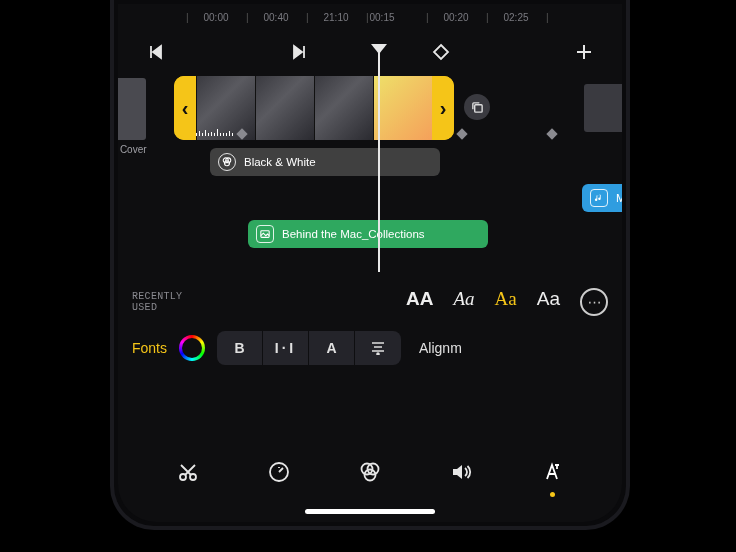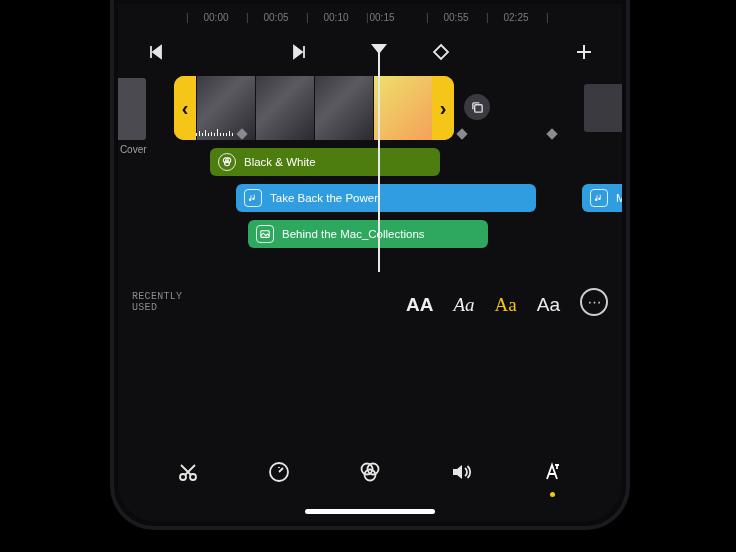--- a/index.html
+++ b/index.html
@@ -31,29 +31,29 @@
 .sel-clip .wave { position: absolute; bottom: 4px; left: 22px; right: 22px; height: 10px; display: flex; align-items: end; gap: 2px; }
 .sel-clip .wave span { width: 1px; background: #fff; height: 3px; }
 .clip-right { position: absolute; right: -12px; top: 10px; width: 50px; height: 48px; background: #3a3a40; border-radius: 3px; }
 .copy-btn { position: absolute; left: 346px; top: 20px; width: 26px; height: 26px; border-radius: 13px; background: rgba(70,70,76,.8); display: flex; align-items: center; justify-content: center; color: #ddd; }
 .key-dot { position: absolute; top: 56px; width: 8px; height: 8px; background: #8a8a90; transform: rotate(45deg); }
 
 .track { position: relative; height: 30px; margin: 6px 0; }
 .trk-clip { position: absolute; height: 28px; border-radius: 6px; display: flex; align-items: center; padding: 0 8px; gap: 8px; color: #fff; font-size: 11.5px; font-weight: 500; }
 .trk-clip .tico { width: 18px; height: 18px; border: 1.5px solid rgba(255,255,255,.85); border-radius: 50%; display: flex; align-items: center; justify-content: center; }
 .tico svg { width: 10px; height: 10px; }
-.fx { background: #4d7c0f; }
+.fx { background: #404040; }
 .aud { background: #2f9de0; }
 .ovl { background: #2fa85f; }
 
 
 .panel { padding: 8px 14px 0 14px; }
 .font-row { display: flex; align-items: center; gap: 14px; height: 40px; }
 .recent { color: #8a8a90; font-size: 10px; line-height: 11px; letter-spacing: .3px; font-family: Liberation Mono, monospace; }
-.font-samples { display: flex; align-items: flex-end; gap: 20px; margin-left: auto; }
+.font-samples { display: flex; align-items: flex-start; gap: 20px; margin-left: auto; }
 .fs { font-size: 19px; color: #eee; }
 .fs.bold { font-weight: 700; }
 .fs.serif { font-family: 'Brush Script MT', cursive; font-style: italic; }
 .fs.active { color: #f5c518; font-family: Georgia, serif; }
 .fs.thin { font-weight: 300; }
 .more-btn { width: 28px; height: 28px; border: 2px solid #ccc; border-radius: 50%; display: flex; align-items: center; justify-content: center; color: #ccc; font-size: 14px; letter-spacing: -1px; }
 
 .ctrl-row { display: flex; align-items: center; gap: 12px; height: 44px; margin-top: 4px; }
 .fonts-lbl { color: #f5c518; font-size: 14px; font-weight: 500; }
 .color-ring { width: 26px; height: 26px; border-radius: 50%; background: conic-gradient(red, yellow, lime, cyan, blue, magenta, red); padding: 3px; }
@@ -73,24 +73,24 @@
 svg { display: block; }
 </style>
 </head>
 <body>
 
 <div class="phone">
   <div class="screen">
 
     <div class="ruler">
       <span class="ruler-label" style="left:98px">00:00</span>
-      <span class="ruler-label" style="left:158px">00:05</span>
-      <span class="ruler-label" style="left:218px">00:10</span>
+      <span class="ruler-label" style="left:158px">00:40</span>
+      <span class="ruler-label" style="left:218px">21:10</span>
       <span class="ruler-label" style="left:264px">00:15</span>
-      <span class="ruler-label" style="left:338px">00:55</span>
+      <span class="ruler-label" style="left:338px">00:20</span>
       <span class="ruler-label" style="left:398px">02:25</span>
       <span style="position:absolute;left:68px;color:#555">|</span>
       <span style="position:absolute;left:128px;color:#555">|</span>
       <span style="position:absolute;left:188px;color:#555">|</span>
       <span style="position:absolute;left:248px;color:#555">|</span>
       <span style="position:absolute;left:308px;color:#555">|</span>
       <span style="position:absolute;left:368px;color:#555">|</span>
       <span style="position:absolute;left:428px;color:#555">|</span>
     </div>
 
@@ -167,28 +167,20 @@
                 <circle cx="4.5" cy="4" r="3"></circle>
                 <circle cx="7.5" cy="4" r="3"></circle>
                 <circle cx="6" cy="7.5" r="3"></circle>
               </svg>
           </span>
           <span>Black &amp; White</span>
         </div>
       </div>
 
       <div class="track">
-        <div class="trk-clip aud" style="left:118px;width:300px">
-          <span class="tico" style="border-radius:4px">
-            <svg viewBox="0 0 12 12" fill="#fff">
-                <path d="M4 2v6a1.5 1.5 0 11-1-1.4V3l5-1v5a1.5 1.5 0 11-1-1.4V2l-3 .6z"></path>
-              </svg>
-          </span>
-          <span>Take Back the Power</span>
-        </div>
         <div class="trk-clip aud" style="left:464px;width:60px">
           <span class="tico" style="border-radius:4px">
             <svg viewBox="0 0 12 12" fill="#fff">
                 <path d="M4 2v6a1.5 1.5 0 11-1-1.4V3l5-1v5a1.5 1.5 0 11-1-1.4V2l-3 .6z"></path>
               </svg>
           </span>
           <span>M</span>
         </div>
       </div>
 
@@ -211,20 +203,36 @@
 USED</div>
         <div class="font-samples">
           <span class="fs bold">AA</span>
           <span class="fs serif">Aa</span>
           <span class="fs active">Aa</span>
           <span class="fs thin">Aa</span>
           <span class="more-btn">⋯</span>
         </div>
       </div>
 
+      <div class="ctrl-row">
+        <span class="fonts-lbl">Fonts</span>
+        <span class="color-ring"></span>
+        <div class="style-grp">
+          <div class="style-btn">B</div>
+          <div class="style-btn" style="letter-spacing:3px">I·I</div>
+          <div class="style-btn">A</div>
+          <div class="style-btn">
+            <svg width="16" height="14" viewBox="0 0 16 14" stroke="currentColor" stroke-width="1.6">
+                <path d="M2 2h12M4 6h8M2 10h12"></path>
+                <circle cx="8" cy="13" r="1" fill="currentColor"></circle>
+              </svg>
+          </div>
+        </div>
+        <span class="align-lbl">Alignm</span>
+      </div>
     </div>
 
     <div class="tabs">
       <div class="tab">
         <svg width="22" height="22" viewBox="0 0 22 22" fill="none" stroke="currentColor" stroke-width="1.8">
             <circle cx="6" cy="16" r="3"></circle>
             <circle cx="16" cy="16" r="3"></circle>
             <path d="M8 14L18 4M14 14L4 4"></path>
           </svg>
       </div>

